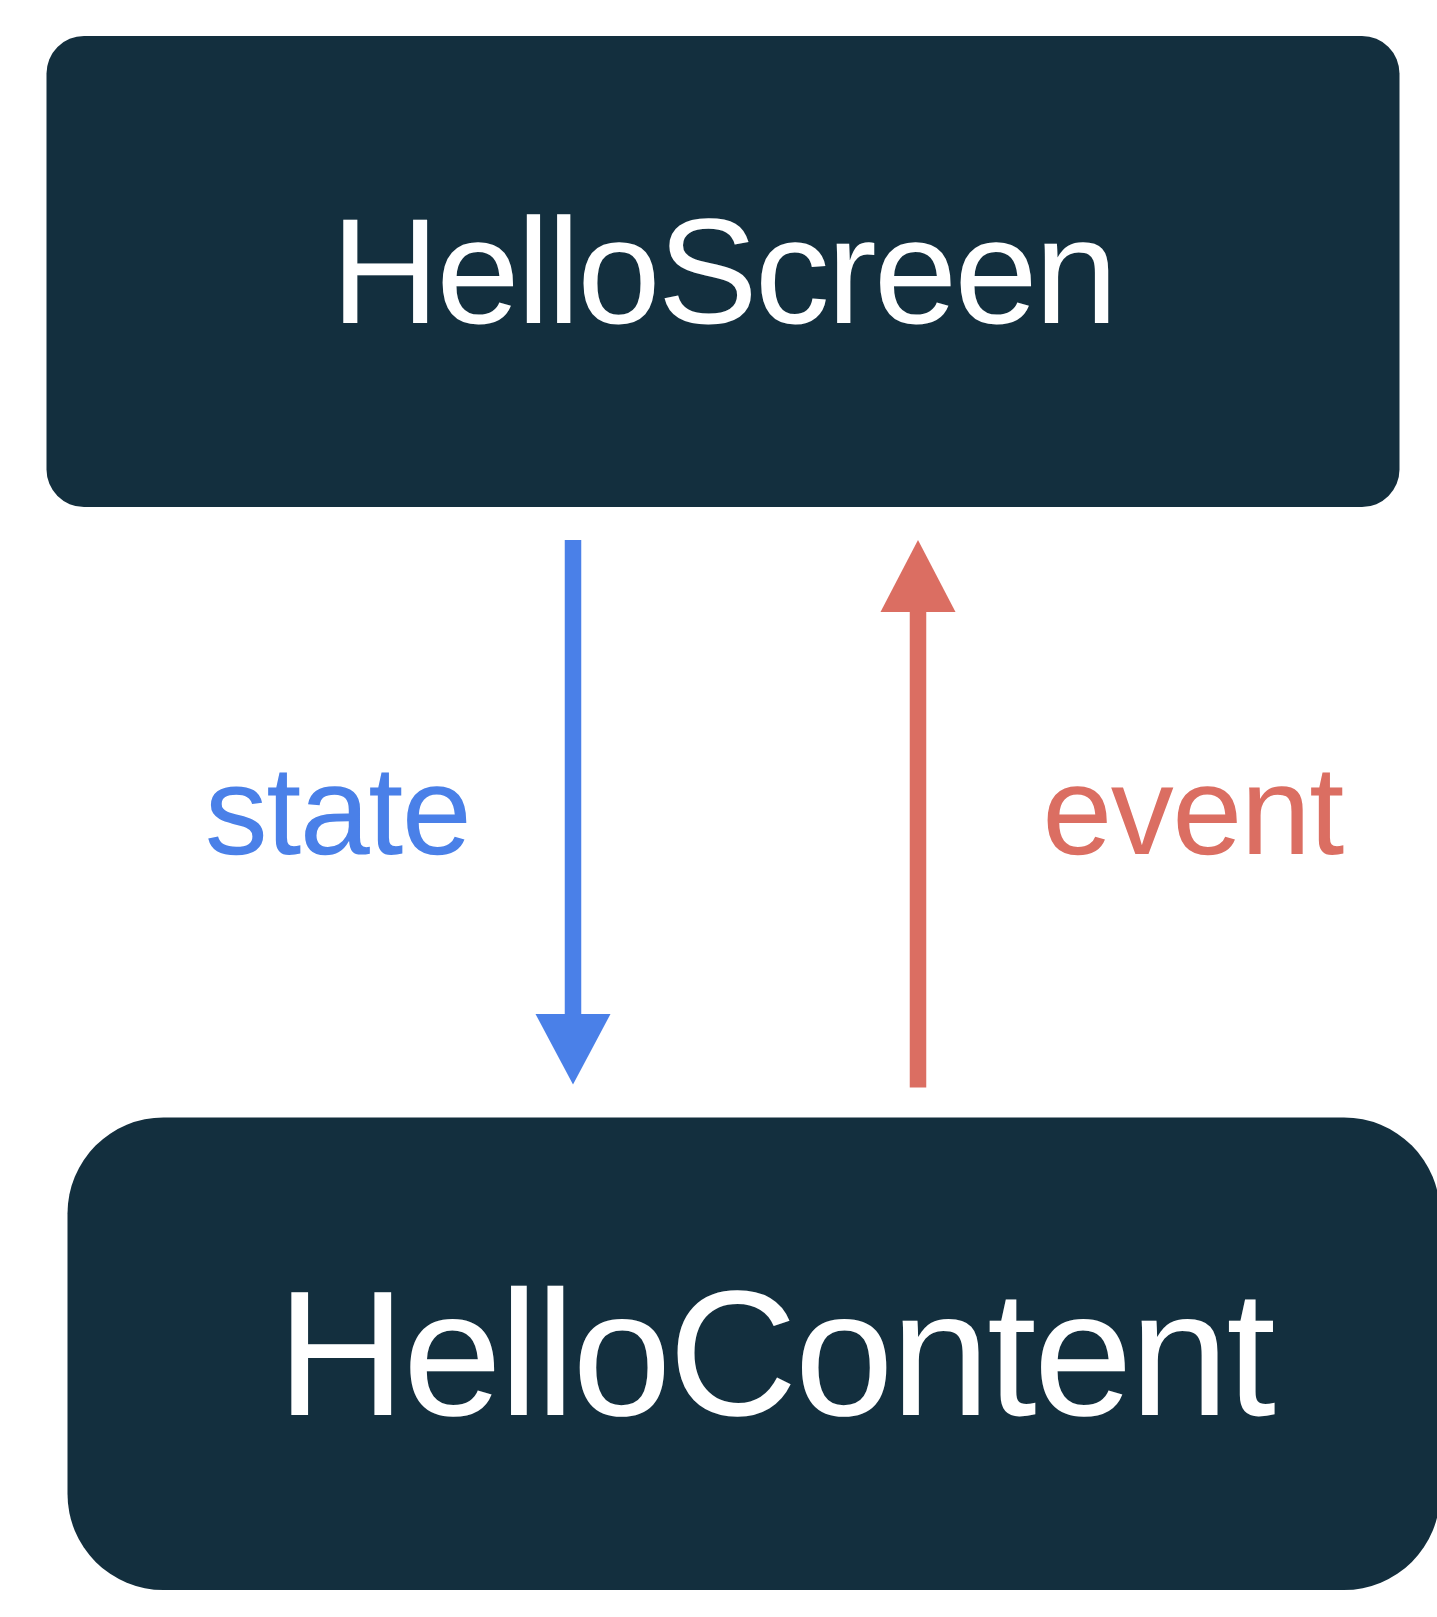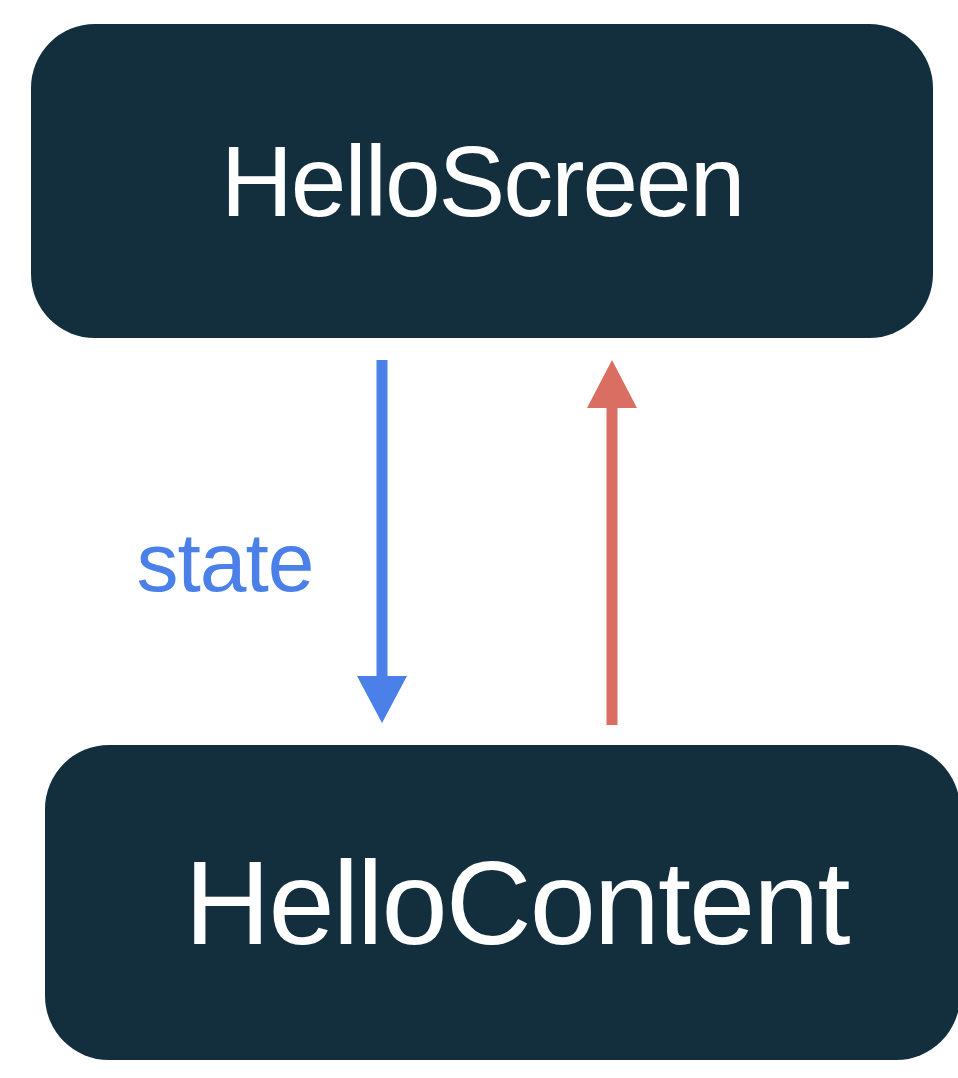--- a/index.html
+++ b/index.html
@@ -21,20 +21,21 @@
     border-radius: 64px;
     display: flex;
     align-items: center;
     justify-content: center;
   }
   .node-top {
     left: 31px;
     top: 24px;
     width: 902px;
     height: 314px;
+    border-radius: 25px;
   }
   .node-bottom {
     left: 45px;
     top: 745px;
     width: 887px;
     height: 315px;
     padding-left: 28px;
   }
   .node-label {
     color: #ffffff;
@@ -47,21 +48,21 @@
   .arrows-layer {
     position: absolute;
     left: 0;
     top: 0;
     width: 958px;
     height: 1078px;
     pointer-events: none;
   }
   .edge-label {
     position: absolute;
-    top: 520px;
+    top: 498px;
     width: 280px;
     text-align: center;
     font-size: 84px;
     line-height: 1;
     letter-spacing: -1px;
     white-space: nowrap;
   }
   .edge-label-state {
     left: 85px;
     color: #4A80E8;
@@ -86,18 +87,19 @@
       <polygon points="357,676 407,676 382,723" fill="#4A80E8"></polygon>
     </g>
     <g>
       <line x1="612" y1="403" x2="612" y2="725" stroke-width="11" stroke="#DB6E62"></line>
       <polygon points="587,408 637,408 612,360" fill="#DB6E62"></polygon>
     </g>
   </svg>
 
   <div class="edge-label edge-label-state">state</div>
 
+  <div class="edge-label edge-label-event">event</div>
 
   <div class="node node-bottom">
     <span class="node-label">HelloContent</span>
   </div>
 
 </div>
 
 </body></html>

